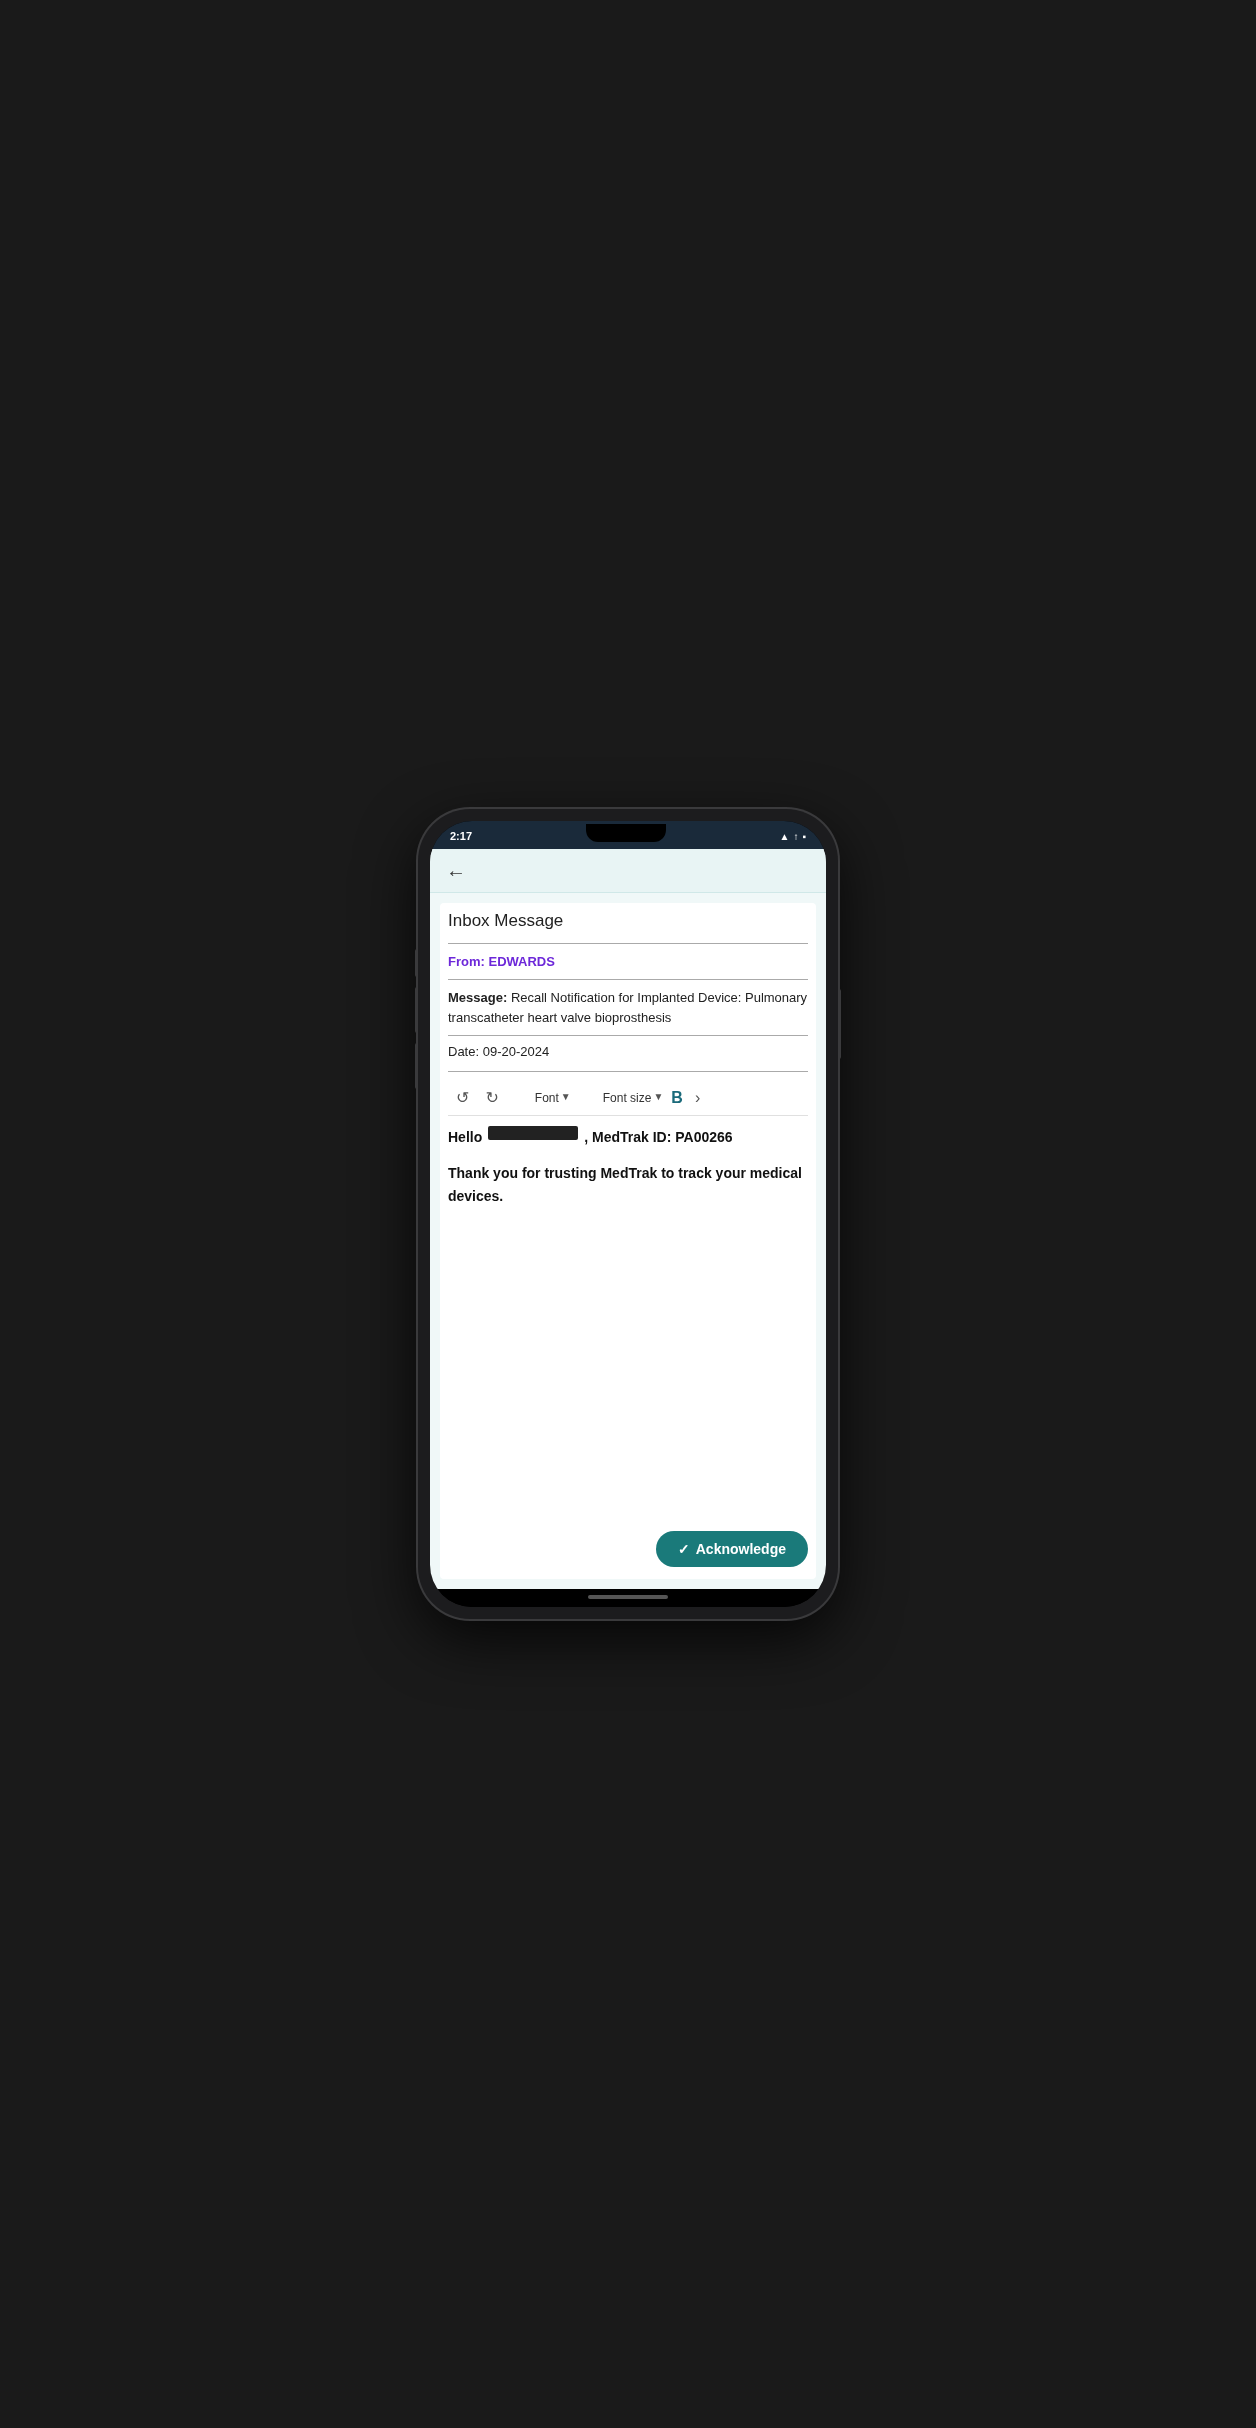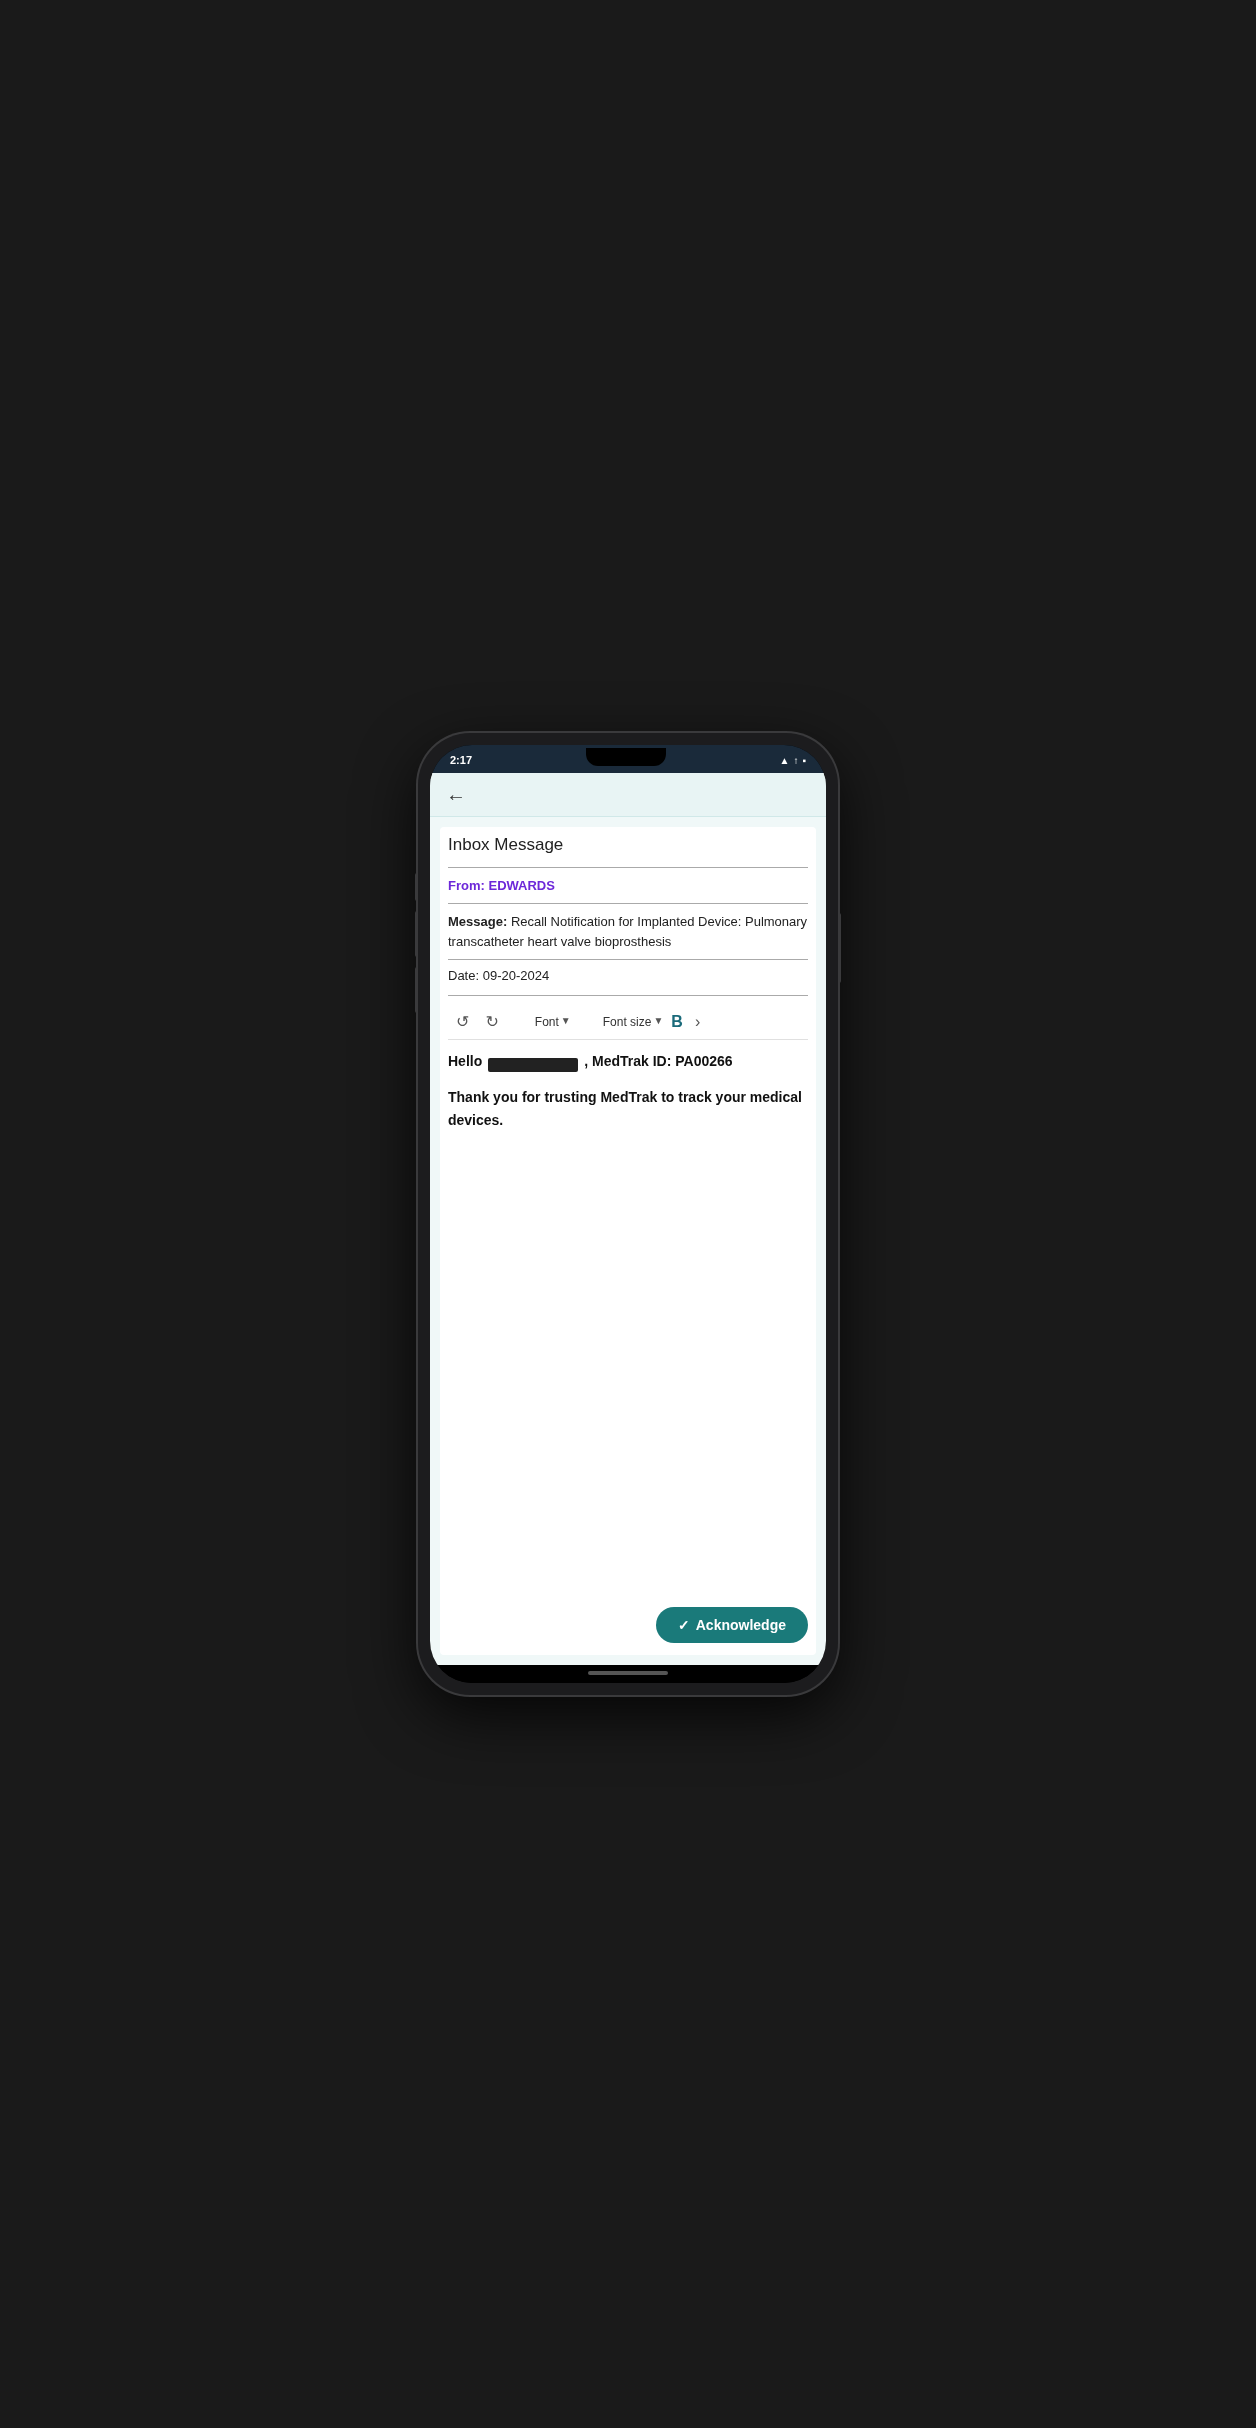--- a/index.html
+++ b/index.html
@@ -8,21 +8,21 @@
       background: #1a1a1a;
       display: flex;
       justify-content: center;
       align-items: center;
       min-height: 100vh;
       font-family: 'Segoe UI', Arial, sans-serif;
     }
 
     .phone-outer {
       width: 420px;
-      height: 962px;
+      height: 810px;
       background: #1c1c1e;
       border-radius: 52px;
       padding: 12px;
       box-shadow: 0 0 0 2px #3a3a3c, 0 20px 60px rgba(0,0,0,0.8);
       position: relative;
       display: flex;
       flex-direction: column;
     }
 
     .phone-inner {
@@ -275,21 +275,21 @@
       font-size: 14px;
       color: #111;
       line-height: 1.6;
       flex: 1;
     }
 
     .message-body .greeting {
       font-weight: 700;
       margin-bottom: 14px;
       display: flex;
-      align-items: flex-end;
+      align-items: flex-start;
       gap: 6px;
     }
 
     .redacted-bar {
       display: inline-block;
       background: #222;
       width: 90px;
       height: 14px;
       border-radius: 2px;
       vertical-align: middle;

